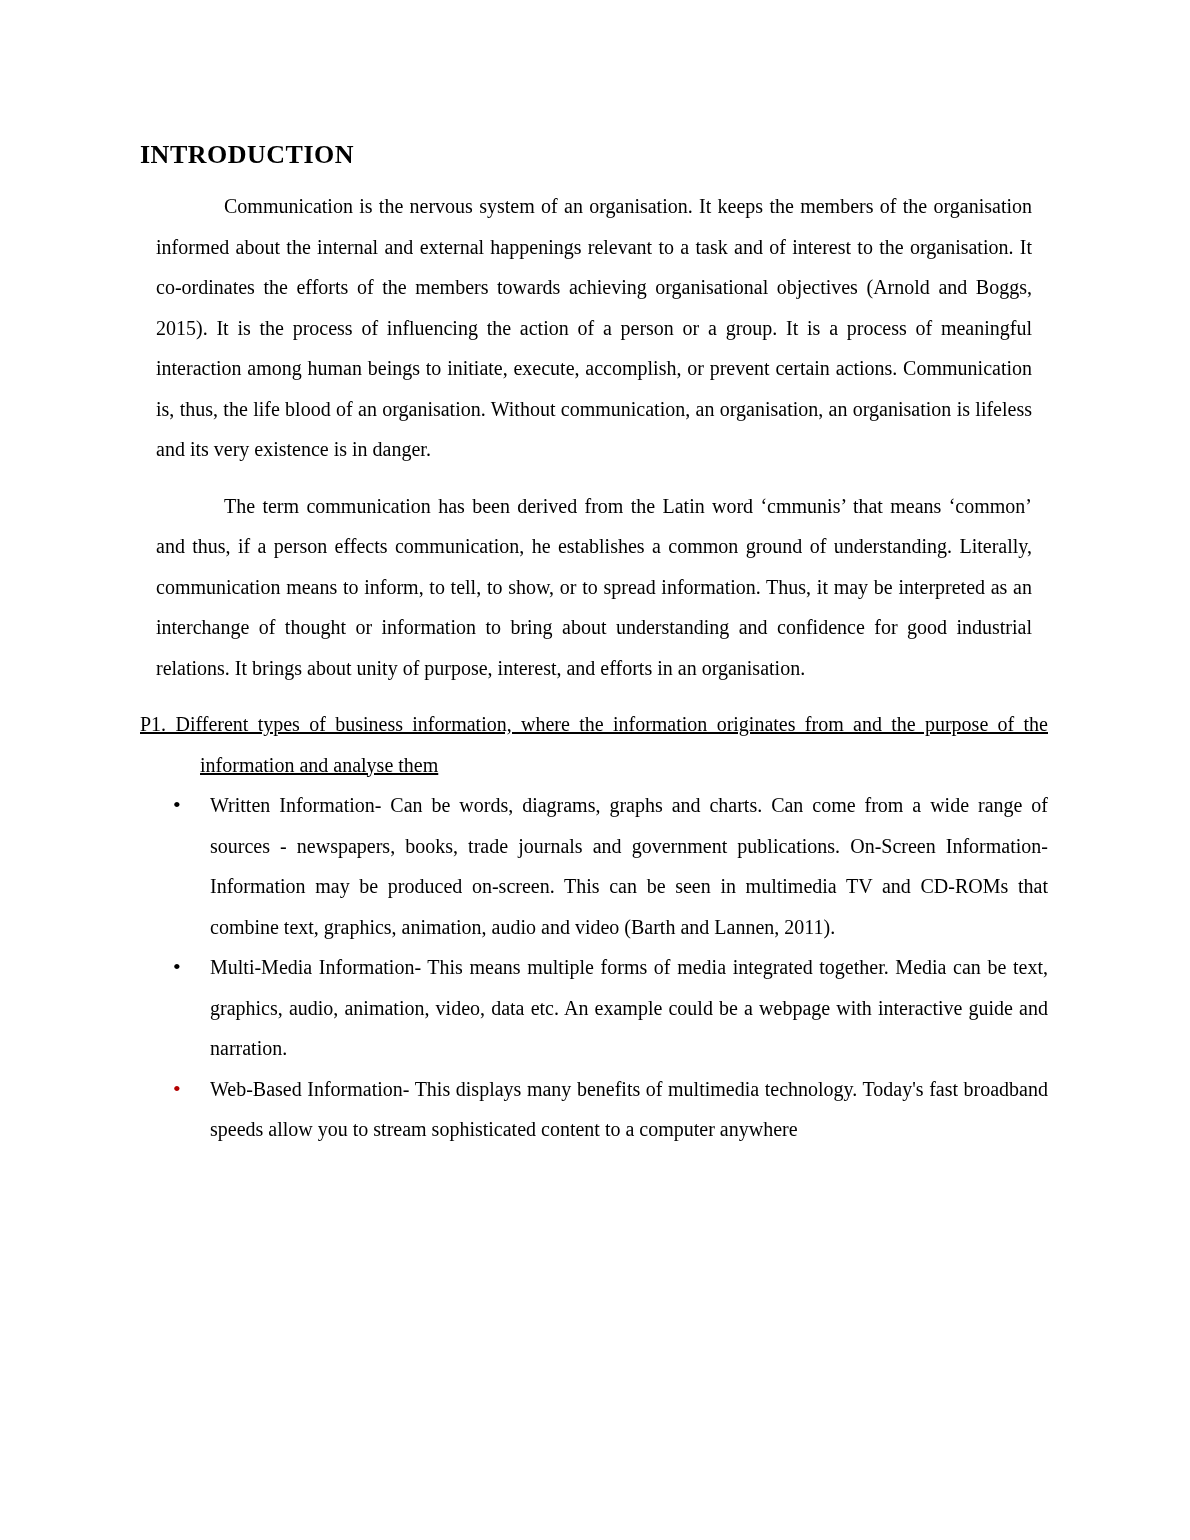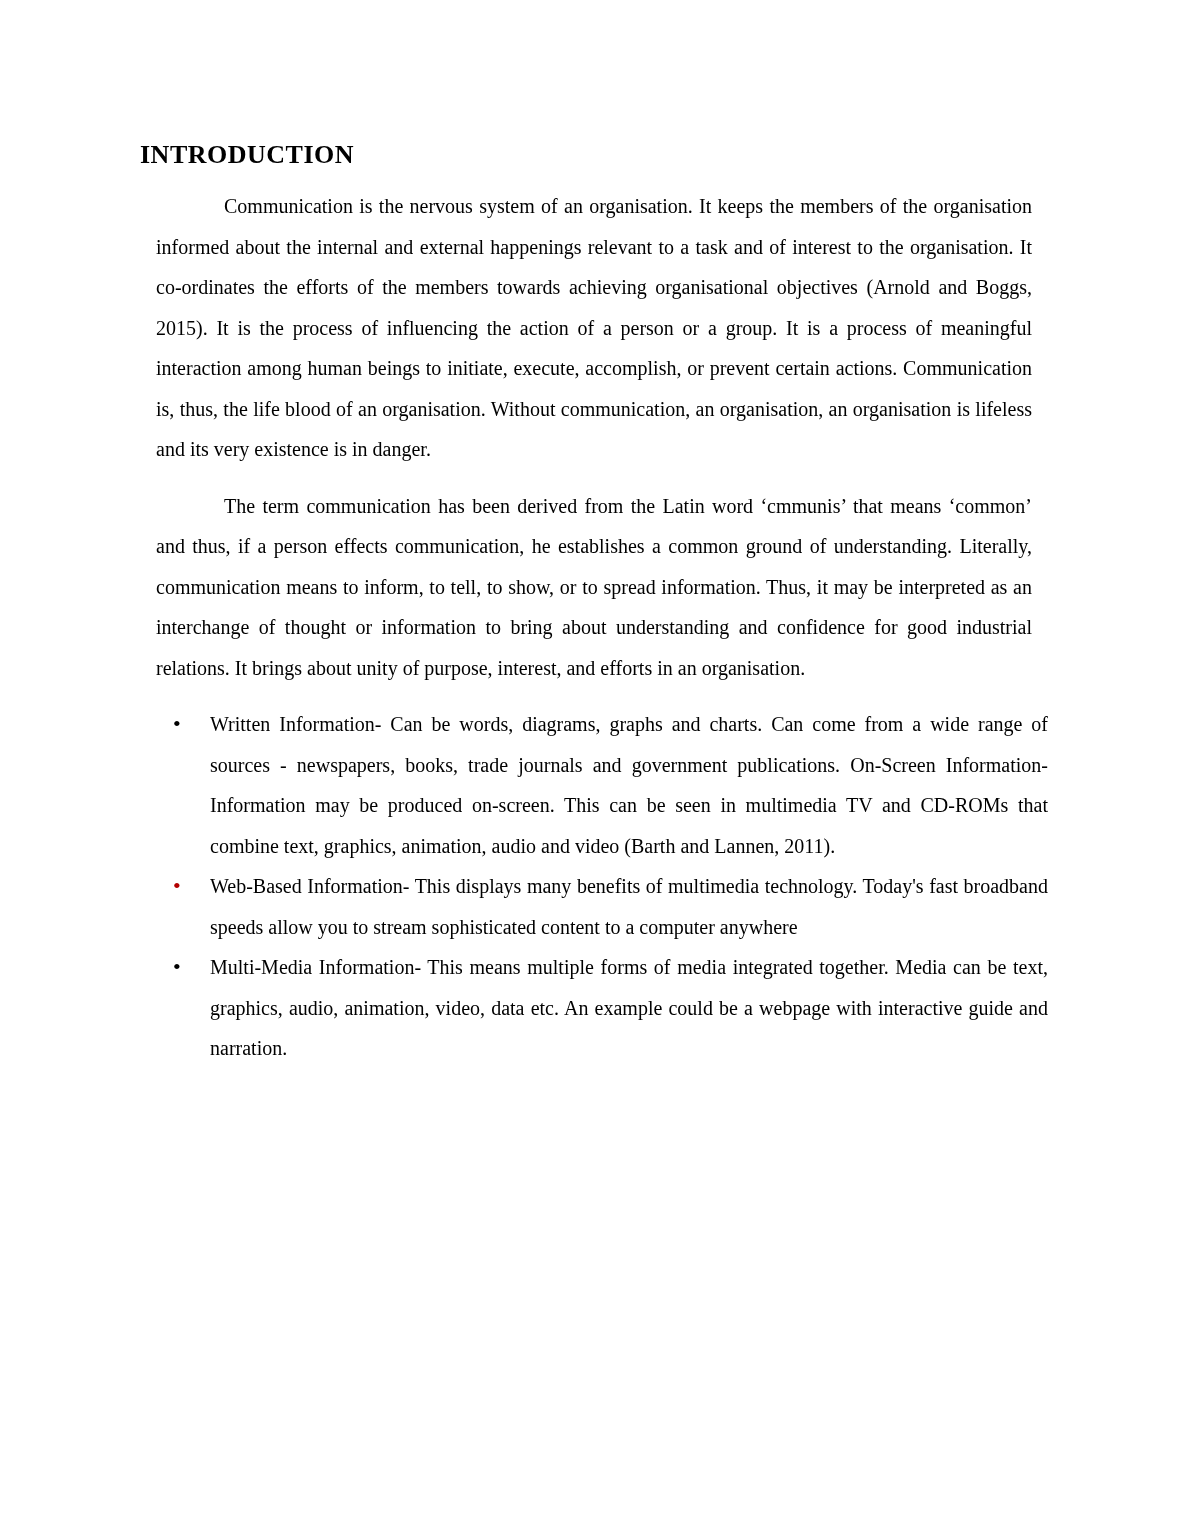--- a/index.html
+++ b/index.html
@@ -75,26 +75,27 @@
 
 <div class="page">
 
   <h1 class="intro-heading">INTRODUCTION</h1>
 
   <p class="body-para">Communication is the nervous system of an organisation. It keeps the members of the organisation informed about the internal and external happenings relevant to a task and of interest to the organisation. It co-ordinates the efforts of the members towards achieving organisational objectives (Arnold and Boggs, 2015). It is the process of influencing the action of a person or a group. It is a process of meaningful interaction among human beings to initiate, execute, accomplish, or prevent certain actions. Communication is, thus, the life blood of an organisation. Without communication, an organisation, an organisation is lifeless and its very existence is in danger.</p>
 
   <p class="body-para">The term communication has been derived from the Latin word ‘cmmunis’ that means ‘common’ and thus, if a person effects communication, he establishes a common ground of understanding. Literally, communication means to inform, to tell, to show, or to spread information. Thus, it may be interpreted as an interchange of thought or information to bring about understanding and confidence for good industrial relations. It brings about unity of purpose, interest, and efforts in an organisation.</p>
 
 
+  <p class="p1-heading">P1. Different types of business information, where the information originates from and the purpose of the information and analyse them</p>
 
   <ul class="bullets">
     <li>
       <span>Written Information- Can be words, diagrams, graphs and charts. Can come from a wide range of sources - newspapers, books, trade journals and government publications. On-Screen Information- Information may be produced on-screen. This can be seen in multimedia TV and CD-ROMs that combine text, graphics, animation, audio and video (Barth and Lannen, 2011).</span>
     </li>
+    <li>
+      <span>Multi-Media Information- This means multiple forms of media integrated together. Media can be text, graphics, audio, animation, video, data etc. An example could be a webpage with interactive guide and narration.</span>
+    </li>
     <li style="--marker-color:#b30000">
       <span>Web-Based Information- This displays many benefits of multimedia technology. Today's fast broadband speeds allow you to stream sophisticated content to a computer anywhere</span>
-    </li>
-    <li>
-      <span>Multi-Media Information- This means multiple forms of media integrated together. Media can be text, graphics, audio, animation, video, data etc. An example could be a webpage with interactive guide and narration.</span>
     </li>
   </ul>
 
 </div>
 
 </body></html>

